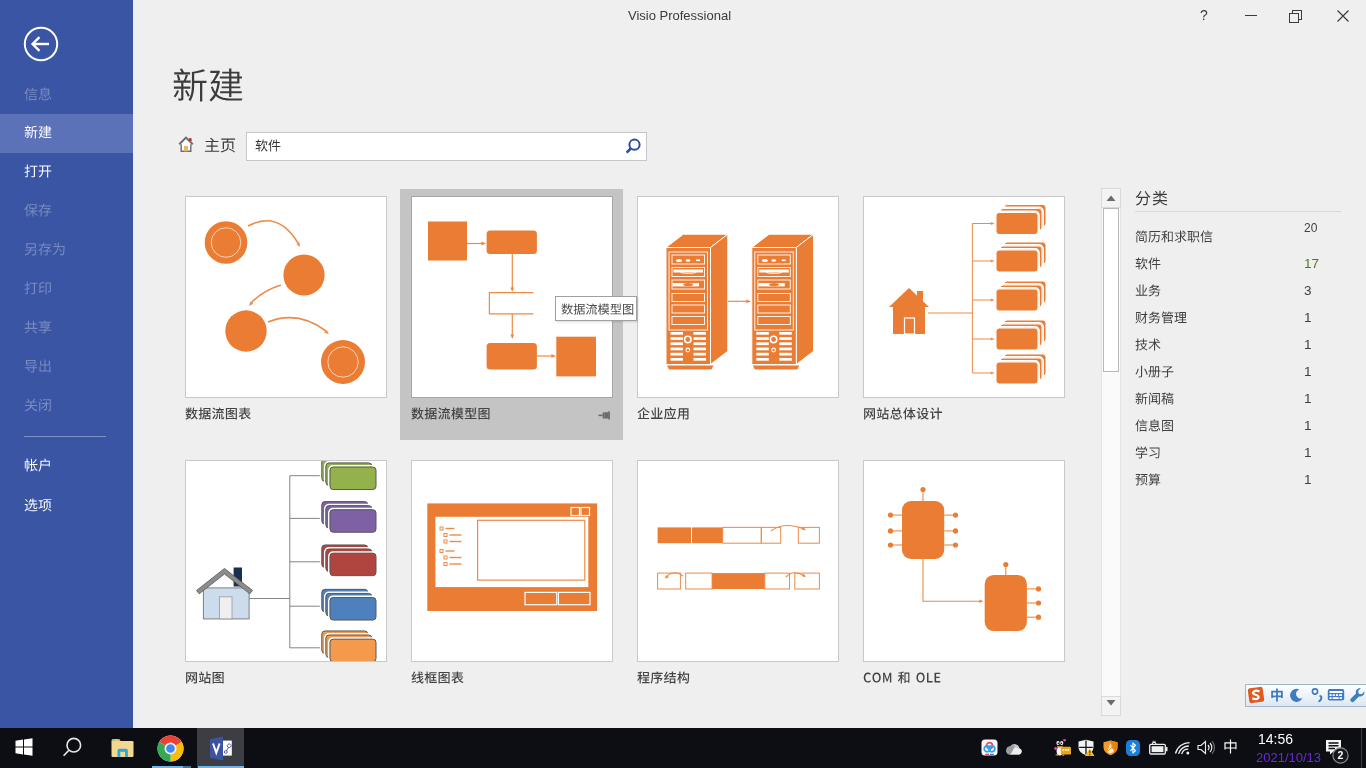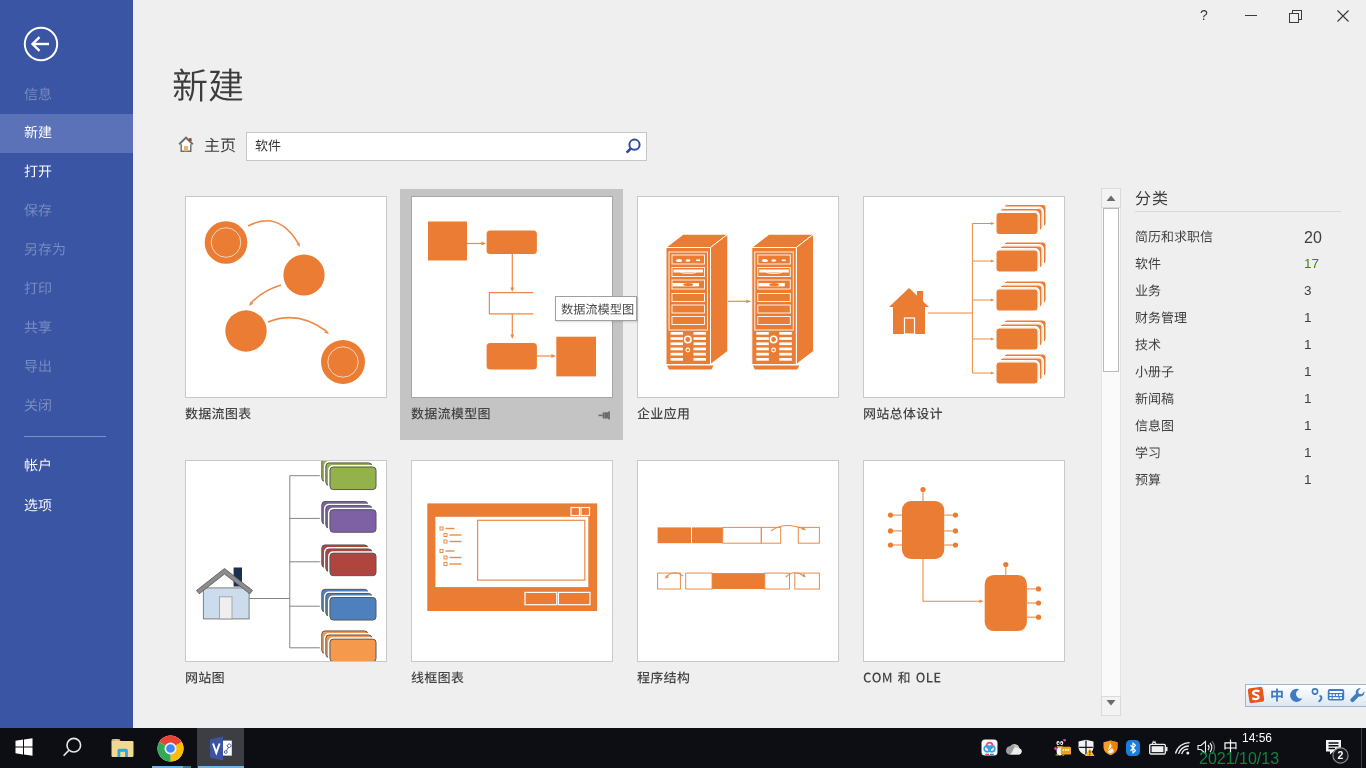--- a/index.html
+++ b/index.html
@@ -1,18 +1,19 @@
 <!DOCTYPE html>
 <html><head><meta charset="utf-8"><title>Visio Professional</title><style>*{margin:0;padding:0;box-sizing:border-box}
 html,body{width:1366px;height:768px;overflow:hidden}
 body{font-family:"Liberation Sans",sans-serif;background:#efefef}
 #scr{position:relative;width:1366px;height:768px;background:#efefef;overflow:hidden}
 .abs,#scr svg.t{position:absolute}
 </style></head><body>
 <div id="scr">
+    <div class="abs" style="left:0;top:8px;width:1359px;text-align:center;font-size:13px;color:#3b3b3b">Visio Professional</div>
 <div class="abs" style="left:1197px;top:7px;width:14px;text-align:center;font-size:14px;color:#3b3b3b">?</div>
 <div class="abs" style="left:1245px;top:15px;width:12px;height:1.4px;background:#3b3b3b"></div>
 <svg class="t" style="left:1289px;top:10px" width="13" height="13">
       <rect x="3.5" y="0.5" width="9" height="9" fill="none" stroke="#3b3b3b" stroke-width="1"></rect>
       <rect x="0.5" y="3.5" width="9" height="9" fill="#efefef" stroke="#3b3b3b" stroke-width="1"></rect>
     </svg>
 <svg class="t" style="left:1337px;top:10px" width="12" height="12">
       <path d="M0.5 0.5 L11.5 11.5 M11.5 0.5 L0.5 11.5" stroke="#3b3b3b" stroke-width="1.2"></path>
     </svg>
 <div class="abs" style="left:0;top:0;width:133px;height:728px;background:#3a55a4"></div>
@@ -379,21 +380,21 @@
 <svg style="position:absolute;left:561px;top:303px;overflow:visible" width="75" height="14">
       <path transform="translate(0,10.7)" d="M5.4 -10C5.2 -9.5 4.8 -8.8 4.5 -8.4L5.1 -8.1C5.4 -8.5 5.8 -9.1 6.2 -9.7ZM1.1 -9.7C1.4 -9.2 1.7 -8.5 1.8 -8.1L2.5 -8.4C2.4 -8.8 2.1 -9.5 1.7 -9.9ZM5 -3.2C4.7 -2.5 4.3 -2 3.9 -1.5C3.4 -1.8 2.9 -2 2.5 -2.2C2.6 -2.5 2.8 -2.8 3 -3.2ZM1.3 -1.9C1.9 -1.6 2.6 -1.3 3.2 -1C2.4 -0.5 1.5 -0.1 0.5 0.2C0.7 0.3 0.9 0.7 0.9 0.9C2.1 0.6 3.1 0.1 4 -0.6C4.4 -0.4 4.7 -0.1 5 0.1L5.6 -0.5C5.3 -0.7 5 -0.9 4.6 -1.2C5.2 -1.9 5.7 -2.7 6 -3.8L5.5 -4L5.4 -3.9H3.4L3.7 -4.6L2.8 -4.7C2.8 -4.5 2.6 -4.2 2.5 -3.9H0.9V-3.2H2.1C1.9 -2.7 1.6 -2.2 1.3 -1.9ZM3.1 -10.3V-8H0.6V-7.2H2.9C2.3 -6.4 1.3 -5.7 0.5 -5.3C0.7 -5.1 0.9 -4.8 1 -4.6C1.7 -5 2.5 -5.7 3.1 -6.4V-4.9H4V-6.6C4.6 -6.2 5.3 -5.6 5.6 -5.3L6.1 -6C5.8 -6.2 4.8 -6.9 4.2 -7.2H6.5V-8H4V-10.3ZM7.7 -10.2C7.4 -8 6.8 -6 5.9 -4.7C6.1 -4.6 6.4 -4.3 6.6 -4.1C6.9 -4.6 7.1 -5.1 7.4 -5.7C7.7 -4.5 8 -3.4 8.5 -2.4C7.8 -1.3 6.8 -0.4 5.5 0.3C5.7 0.5 5.9 0.8 6 1C7.3 0.3 8.2 -0.5 8.9 -1.6C9.5 -0.5 10.3 0.3 11.2 0.9C11.4 0.6 11.7 0.3 11.9 0.1C10.8 -0.4 10 -1.3 9.4 -2.4C10.1 -3.7 10.5 -5.2 10.7 -7H11.6V-7.9H8.1C8.3 -8.6 8.4 -9.3 8.5 -10ZM9.9 -7C9.7 -5.6 9.4 -4.4 8.9 -3.4C8.5 -4.5 8.1 -5.7 7.9 -7Z M18.1 -2.9V1H18.9V0.5H22.7V0.9H23.5V-2.9H21.2V-4.4H23.9V-5.2H21.2V-6.6H23.5V-9.7H17V-6C17 -4.1 16.9 -1.4 15.6 0.5C15.8 0.5 16.2 0.8 16.4 1C17.4 -0.5 17.8 -2.6 17.9 -4.4H20.3V-2.9ZM17.9 -8.9H22.6V-7.4H17.9ZM17.9 -6.6H20.3V-5.2H17.9L17.9 -6ZM18.9 -0.3V-2.1H22.7V-0.3ZM14.2 -10.2V-7.8H12.7V-6.9H14.2V-4.3C13.6 -4.1 13 -3.9 12.6 -3.8L12.8 -2.9L14.2 -3.3V-0.2C14.2 0 14.2 0 14 0C13.9 0.1 13.4 0.1 12.9 0C13 0.3 13.1 0.7 13.1 0.9C13.9 0.9 14.4 0.9 14.7 0.7C15 0.6 15.1 0.3 15.1 -0.2V-3.6L16.5 -4.1L16.4 -4.9L15.1 -4.5V-6.9H16.5V-7.8H15.1V-10.2Z M31.4 -4.4V0.5H32.3V-4.4ZM29.3 -4.4V-3.2C29.3 -2 29.1 -0.7 27.6 0.3C27.8 0.5 28.1 0.8 28.3 0.9C29.9 -0.2 30.1 -1.8 30.1 -3.1V-4.4ZM33.6 -4.4V-0.5C33.6 0.2 33.7 0.4 33.9 0.6C34 0.7 34.3 0.8 34.5 0.8C34.6 0.8 35 0.8 35.1 0.8C35.3 0.8 35.6 0.7 35.7 0.6C35.9 0.5 36 0.4 36 0.2C36.1 -0.1 36.1 -0.7 36.2 -1.2C35.9 -1.3 35.7 -1.4 35.5 -1.6C35.5 -1 35.5 -0.6 35.5 -0.4C35.4 -0.2 35.4 -0.1 35.3 0C35.3 0 35.2 0 35.1 0C35 0 34.8 0 34.7 0C34.6 0 34.6 0 34.5 0C34.5 -0.1 34.5 -0.2 34.5 -0.5V-4.4ZM25.4 -9.4C26.2 -9 27.1 -8.3 27.5 -7.9L28.1 -8.6C27.6 -9.1 26.7 -9.7 26 -10.1ZM24.9 -6.1C25.7 -5.7 26.6 -5.2 27.1 -4.7L27.6 -5.5C27.1 -5.9 26.2 -6.4 25.4 -6.8ZM25.2 0.2 26 0.8C26.7 -0.3 27.5 -1.8 28.2 -3.1L27.5 -3.7C26.8 -2.4 25.9 -0.7 25.2 0.2ZM31.2 -10C31.4 -9.6 31.6 -9.1 31.8 -8.7H28.3V-7.8H30.7C30.2 -7.2 29.5 -6.3 29.2 -6.1C29 -5.9 28.7 -5.8 28.4 -5.7C28.5 -5.5 28.6 -5.1 28.7 -4.9C29 -5 29.6 -5.1 34.6 -5.4C34.9 -5.1 35.1 -4.8 35.2 -4.5L36 -5C35.5 -5.7 34.6 -6.8 33.8 -7.6L33.1 -7.2C33.4 -6.9 33.7 -6.5 34 -6.1L30.2 -5.9C30.7 -6.5 31.3 -7.2 31.7 -7.8H35.9V-8.7H32.7C32.6 -9.1 32.3 -9.7 32 -10.2Z M42.4 -5.1H46.6V-4.2H42.4ZM42.4 -6.6H46.6V-5.8H42.4ZM45.5 -10.2V-9.2H43.7V-10.2H42.8V-9.2H41V-8.5H42.8V-7.5H43.7V-8.5H45.5V-7.5H46.4V-8.5H48.1V-9.2H46.4V-10.2ZM41.5 -7.3V-3.5H44C43.9 -3.2 43.9 -2.8 43.8 -2.5H40.7V-1.7H43.5C43.1 -0.8 42.2 -0.1 40.4 0.2C40.6 0.4 40.8 0.8 40.9 1C43 0.5 44 -0.4 44.5 -1.7C45.1 -0.4 46.2 0.5 47.8 1C47.9 0.7 48.2 0.4 48.4 0.2C47 -0.1 46 -0.7 45.4 -1.7H48.1V-2.5H44.7C44.8 -2.8 44.8 -3.2 44.9 -3.5H47.5V-7.3ZM38.7 -10.2V-7.9H37.2V-7H38.7V-7C38.4 -5.4 37.7 -3.4 37 -2.4C37.1 -2.2 37.4 -1.8 37.5 -1.5C37.9 -2.2 38.4 -3.3 38.7 -4.5V1H39.6V-5.3C39.9 -4.7 40.3 -3.9 40.5 -3.5L41.1 -4.1C40.9 -4.5 39.9 -6.1 39.6 -6.5V-7H40.9V-7.9H39.6V-10.2Z M56.5 -9.6V-5.5H57.4V-9.6ZM58.8 -10.2V-4.7C58.8 -4.6 58.8 -4.5 58.6 -4.5C58.4 -4.5 57.8 -4.5 57.1 -4.5C57.2 -4.3 57.4 -3.9 57.4 -3.7C58.3 -3.7 58.9 -3.7 59.2 -3.8C59.6 -4 59.7 -4.2 59.7 -4.7V-10.2ZM53.5 -8.9V-7.3H52V-7.3V-8.9ZM49.6 -7.3V-6.4H51.1C51 -5.6 50.6 -4.8 49.5 -4.1C49.7 -4 50 -3.7 50.1 -3.5C51.4 -4.3 51.8 -5.4 52 -6.4H53.5V-3.8H54.4V-6.4H55.8V-7.3H54.4V-8.9H55.5V-9.7H50V-8.9H51.2V-7.3V-7.3ZM54.5 -4.1V-2.7H50.6V-1.9H54.5V-0.3H49.4V0.5H60.4V-0.3H55.4V-1.9H59.1V-2.7H55.4V-4.1Z M65.6 -3.4C66.6 -3.2 67.8 -2.8 68.5 -2.4L68.9 -3C68.2 -3.4 66.9 -3.8 66 -4ZM64.4 -1.9C66 -1.6 68.1 -1.2 69.3 -0.7L69.7 -1.4C68.5 -1.8 66.4 -2.3 64.8 -2.5ZM62 -9.7V1H62.9V0.5H71.3V1H72.2V-9.7ZM62.9 -0.4V-8.9H71.3V-0.4ZM66.1 -8.6C65.4 -7.6 64.4 -6.7 63.3 -6.1C63.5 -5.9 63.9 -5.7 64 -5.5C64.4 -5.8 64.7 -6.1 65.1 -6.4C65.5 -6 65.9 -5.6 66.4 -5.3C65.4 -4.8 64.2 -4.4 63.1 -4.2C63.3 -4.1 63.5 -3.7 63.6 -3.5C64.8 -3.8 66 -4.2 67.2 -4.8C68.2 -4.3 69.4 -3.9 70.5 -3.6C70.6 -3.8 70.9 -4.1 71 -4.3C70 -4.5 68.9 -4.8 67.9 -5.3C68.9 -5.9 69.6 -6.6 70.1 -7.4L69.6 -7.7L69.5 -7.7H66.3C66.5 -7.9 66.7 -8.1 66.8 -8.4ZM65.6 -6.9 65.7 -7H68.9C68.4 -6.5 67.8 -6.1 67.2 -5.7C66.6 -6 66 -6.4 65.6 -6.9Z" fill="#474747"></path>
     </svg>
 <svg style="position:absolute;left:1135px;top:190px;overflow:visible" width="36" height="18">
       <path transform="translate(0,14.1)" d="M10.8 -13.2 9.7 -12.7C10.8 -10.3 12.7 -7.7 14.4 -6.3C14.6 -6.6 15.1 -7.1 15.4 -7.3C13.7 -8.5 11.8 -11 10.8 -13.2ZM5.2 -13.1C4.3 -10.7 2.6 -8.4 0.7 -7.1C1 -6.8 1.5 -6.4 1.7 -6.1C2.2 -6.5 2.6 -6.9 3 -7.3V-6.2H6.1C5.7 -3.5 4.8 -0.9 1 0.3C1.3 0.6 1.6 1 1.8 1.3C5.9 -0.1 6.9 -3 7.3 -6.2H11.7C11.5 -2.2 11.3 -0.6 10.9 -0.2C10.7 -0.1 10.5 0 10.2 0C9.8 0 8.8 0 7.8 -0.1C8 0.2 8.2 0.7 8.2 1.1C9.2 1.1 10.2 1.2 10.7 1.1C11.3 1.1 11.6 0.9 12 0.5C12.5 -0.1 12.7 -1.9 13 -6.8C13 -7 13 -7.4 13 -7.4H3.1C4.4 -8.8 5.6 -10.7 6.5 -12.8Z M28.9 -13.2C28.6 -12.5 27.9 -11.5 27.3 -10.9L28.3 -10.5C28.9 -11.1 29.6 -11.9 30.2 -12.8ZM19.9 -12.6C20.6 -12 21.3 -11 21.6 -10.4L22.7 -10.9C22.3 -11.6 21.6 -12.5 20.9 -13.1ZM24.4 -13.4V-10.3H18.2V-9.2H23.4C22.1 -7.9 20 -6.8 17.8 -6.3C18.1 -6 18.4 -5.6 18.6 -5.3C20.8 -5.9 23 -7.2 24.4 -8.8V-6.1H25.6V-8.5C27.6 -7.5 30 -6.1 31.3 -5.3L31.9 -6.3C30.6 -7.1 28.3 -8.3 26.3 -9.2H31.9V-10.3H25.6V-13.4ZM24.4 -5.7C24.3 -5.1 24.2 -4.5 24.1 -4H18.1V-2.9H23.7C22.9 -1.4 21.2 -0.4 17.7 0.2C18 0.4 18.3 1 18.4 1.3C22.3 0.6 24.1 -0.8 25 -2.8C26.2 -0.5 28.4 0.8 31.7 1.3C31.8 0.9 32.1 0.4 32.4 0.2C29.5 -0.2 27.4 -1.2 26.2 -2.9H32V-4H25.4C25.5 -4.5 25.6 -5.1 25.7 -5.7Z" fill="#3d3d3d"></path>
     </svg>
 <div class="abs" style="left:1135px;top:211px;width:206px;height:1px;background:#d9d9d9"></div>
 <svg style="position:absolute;left:1135px;top:230px;overflow:visible" width="80" height="15">
       <path transform="translate(0,11.4)" d="M1.4 -5.9V1H2.3V-5.9ZM2 -7C2.5 -6.5 3.1 -5.8 3.4 -5.4L4.2 -5.9C3.9 -6.4 3.2 -7 2.7 -7.5ZM4.2 -5V-0.5H8.9V-5ZM2.7 -11C2.3 -9.7 1.5 -8.5 0.6 -7.8C0.9 -7.7 1.2 -7.4 1.4 -7.2C1.9 -7.7 2.4 -8.3 2.8 -9H3.6C3.9 -8.4 4.2 -7.8 4.3 -7.4L5.1 -7.7C5 -8 4.8 -8.5 4.5 -9H6.4V-9.8H3.2C3.4 -10.1 3.5 -10.4 3.6 -10.7ZM7.7 -10.9C7.4 -9.8 6.8 -8.7 6.1 -8C6.3 -7.9 6.7 -7.6 6.9 -7.5C7.3 -7.9 7.6 -8.4 7.9 -8.9H8.9C9.3 -8.4 9.7 -7.7 9.9 -7.3L10.7 -7.7C10.6 -8 10.3 -8.5 10 -8.9H12.1V-9.8H8.3C8.5 -10.1 8.6 -10.4 8.7 -10.7ZM8.1 -2.5V-1.3H5V-2.5ZM5 -4.3H8.1V-3.2H5ZM4.5 -7V-6.1H10.7V-0.1C10.7 0.1 10.6 0.1 10.4 0.1C10.2 0.1 9.5 0.1 8.8 0.1C8.9 0.3 9 0.7 9.1 1C10.1 1 10.7 0.9 11.1 0.8C11.5 0.7 11.6 0.4 11.6 -0.1V-7Z M14.5 -10.3V-6.1C14.5 -4.2 14.4 -1.5 13.5 0.5C13.7 0.6 14.1 0.8 14.3 1C15.3 -1 15.5 -4 15.5 -6.1V-9.4H25.3V-10.3ZM19.4 -8.7C19.4 -7.9 19.4 -7.2 19.3 -6.5H16.3V-5.6H19.3C19 -3 18.3 -1 15.8 0.3C16 0.4 16.3 0.8 16.4 1C19.1 -0.4 20 -2.7 20.3 -5.6H23.6C23.5 -2 23.2 -0.6 22.9 -0.3C22.7 -0.1 22.6 -0.1 22.3 -0.1C22 -0.1 21.2 -0.1 20.4 -0.2C20.6 0.1 20.7 0.5 20.7 0.8C21.5 0.8 22.3 0.9 22.7 0.8C23.2 0.8 23.4 0.7 23.7 0.4C24.2 -0.2 24.4 -1.8 24.6 -6.1C24.6 -6.2 24.6 -6.5 24.6 -6.5H20.3C20.4 -7.2 20.4 -7.9 20.4 -8.7Z M32.9 -9.7V0.5H33.9V-0.6H36.8V0.4H37.7V-9.7ZM33.9 -1.5V-8.8H36.8V-1.5ZM31.7 -10.8C30.6 -10.3 28.5 -9.9 26.8 -9.7C26.9 -9.5 27 -9.2 27.1 -8.9C27.7 -9 28.5 -9.1 29.2 -9.2V-7.1H26.6V-6.2H29C28.4 -4.5 27.3 -2.7 26.3 -1.7C26.5 -1.5 26.8 -1.1 26.9 -0.8C27.7 -1.7 28.6 -3.2 29.2 -4.8V1H30.2V-4.7C30.7 -4 31.5 -3 31.8 -2.5L32.4 -3.3C32 -3.7 30.7 -5.3 30.2 -5.8V-6.2H32.4V-7.1H30.2V-9.4C31 -9.6 31.7 -9.8 32.4 -10Z M40.5 -6.5C41.3 -5.8 42.3 -4.7 42.7 -4L43.5 -4.6C43 -5.3 42.1 -6.3 41.3 -7ZM39.6 -1.2 40.2 -0.3C41.5 -1 43.3 -2.1 45 -3.1V-0.3C45 0 44.9 0 44.6 0.1C44.4 0.1 43.5 0.1 42.6 0C42.8 0.3 42.9 0.8 43 1.1C44.1 1.1 44.9 1 45.4 0.9C45.8 0.7 46 0.4 46 -0.3V-5.5C47.1 -3.1 48.7 -1.1 50.9 -0.1C51 -0.3 51.3 -0.7 51.6 -0.9C50.2 -1.5 48.9 -2.6 47.9 -3.9C48.8 -4.6 49.9 -5.7 50.6 -6.6L49.8 -7.2C49.2 -6.4 48.2 -5.4 47.4 -4.6C46.8 -5.5 46.3 -6.6 46 -7.6V-7.8H51.2V-8.7H49.6L50.2 -9.4C49.6 -9.8 48.6 -10.4 47.8 -10.8L47.2 -10.2C48 -9.8 48.9 -9.2 49.5 -8.7H46V-10.9H45V-8.7H39.8V-7.8H45V-4.2C43 -3 40.9 -1.8 39.6 -1.2Z M59.3 -9.1H62.9V-5.2H59.3ZM58.3 -10V-4.2H63.9V-10ZM61.9 -2.7C62.6 -1.5 63.3 0 63.6 0.9L64.5 0.5C64.2 -0.4 63.4 -1.9 62.7 -3ZM59.3 -3C59 -1.6 58.3 -0.4 57.4 0.5C57.7 0.6 58.1 0.9 58.3 1C59.1 0.1 59.8 -1.3 60.3 -2.7ZM52.5 -1.8 52.7 -0.8 56.2 -1.4V1H57.1V-1.6L58 -1.7L57.9 -2.6L57.1 -2.5V-9.5H57.8V-10.3H52.6V-9.5H53.4V-1.9ZM54.3 -9.5H56.2V-7.6H54.3ZM54.3 -6.8H56.2V-5H54.3ZM54.3 -4.1H56.2V-2.3L54.3 -2Z M70 -6.9V-6.1H76.3V-6.9ZM70 -5.1V-4.3H76.3V-5.1ZM69 -8.8V-7.9H77.3V-8.8ZM72 -10.6C72.4 -10 72.8 -9.3 73 -8.8L73.8 -9.2C73.6 -9.7 73.3 -10.4 72.9 -10.9ZM69.8 -3.2V1H70.6V0.5H75.5V1H76.4V-3.2ZM70.6 -0.3V-2.4H75.5V-0.3ZM68.3 -10.9C67.7 -8.9 66.6 -7 65.4 -5.7C65.6 -5.5 65.9 -5 66 -4.8C66.4 -5.3 66.8 -5.8 67.2 -6.4V1.1H68.1V-8C68.5 -8.8 68.9 -9.7 69.2 -10.6Z" fill="#404040"></path>
     </svg>
-<div class="abs" style="left:1304px;top:229px;font-size:16px;color:#404040">20</div>
+<div class="abs" style="left:1304px;top:221px;font-size:12px;color:#404040">20</div>
 <svg style="position:absolute;left:1135px;top:257px;overflow:visible" width="28" height="15">
       <path transform="translate(0,11.4)" d="M7.7 -10.9C7.4 -8.9 6.9 -7 6 -5.8C6.2 -5.7 6.6 -5.4 6.8 -5.2C7.3 -6 7.7 -6.9 8 -8H11.4C11.2 -7.1 11 -6.1 10.8 -5.5L11.6 -5.3C11.9 -6.2 12.2 -7.6 12.5 -8.8L11.8 -9L11.7 -8.9H8.3C8.4 -9.5 8.5 -10.2 8.6 -10.8ZM8.6 -6.8V-6.2C8.6 -4.4 8.4 -1.7 5.7 0.4C5.9 0.5 6.2 0.8 6.4 1.1C8 -0.2 8.8 -1.6 9.2 -3C9.7 -1.2 10.6 0.3 11.9 1C12 0.8 12.3 0.4 12.6 0.2C10.9 -0.6 10 -2.7 9.5 -5C9.6 -5.4 9.6 -5.8 9.6 -6.2V-6.8ZM1.2 -4.3C1.3 -4.4 1.7 -4.5 2.2 -4.5H3.6V-2.6L0.5 -2.2L0.7 -1.2L3.6 -1.7V1H4.5V-1.8L6.3 -2.1L6.2 -3L4.5 -2.7V-4.5H6.1V-5.4H4.5V-7.3H3.6V-5.4H2.2C2.6 -6.3 3 -7.3 3.4 -8.4H6.2V-9.4H3.7C3.9 -9.8 4 -10.3 4.1 -10.7L3.1 -10.9C3 -10.4 2.9 -9.9 2.8 -9.4H0.7V-8.4H2.5C2.1 -7.4 1.8 -6.6 1.6 -6.2C1.4 -5.6 1.2 -5.2 0.9 -5.2C1 -4.9 1.2 -4.5 1.2 -4.3Z M17.1 -4.4V-3.5H20.9V1H21.8V-3.5H25.4V-4.4H21.8V-7.3H24.8V-8.3H21.8V-10.8H20.9V-8.3H19.1C19.3 -8.8 19.4 -9.5 19.6 -10.1L18.6 -10.3C18.3 -8.6 17.8 -6.9 17 -5.8C17.3 -5.7 17.7 -5.5 17.8 -5.3C18.2 -5.9 18.5 -6.6 18.8 -7.3H20.9V-4.4ZM16.5 -10.9C15.8 -8.9 14.6 -7 13.4 -5.7C13.6 -5.5 13.9 -5 14 -4.7C14.4 -5.2 14.8 -5.7 15.2 -6.2V1H16.1V-7.8C16.6 -8.7 17 -9.6 17.4 -10.6Z" fill="#404040"></path>
     </svg>
 <div class="abs" style="left:1304px;top:256px;font-size:13.5px;color:#4d7c0f">17</div>
 <svg style="position:absolute;left:1135px;top:284px;overflow:visible" width="28" height="15">
       <path transform="translate(0,11.4)" d="M11.1 -7.9C10.6 -6.5 9.7 -4.6 8.9 -3.4L9.8 -3C10.5 -4.2 11.4 -6 12 -7.5ZM1.1 -7.7C1.8 -6.2 2.5 -4.2 2.8 -3.1L3.8 -3.4C3.5 -4.6 2.7 -6.5 2 -7.9ZM7.6 -10.8V-0.6H5.4V-10.8H4.4V-0.6H0.8V0.4H12.3V-0.6H8.6V-10.8Z M18.8 -5C18.7 -4.5 18.7 -4.1 18.6 -3.7H14.6V-2.8H18.3C17.5 -1.1 16.1 -0.3 13.7 0.2C13.9 0.4 14.2 0.8 14.3 1C16.8 0.4 18.5 -0.7 19.3 -2.8H23.2C23 -1.1 22.8 -0.3 22.5 -0.1C22.3 0.1 22.2 0.1 21.9 0.1C21.6 0.1 20.7 0.1 19.9 0C20.1 0.2 20.2 0.6 20.2 0.9C21 0.9 21.8 0.9 22.2 0.9C22.6 0.9 22.9 0.8 23.2 0.5C23.7 0.1 24 -0.9 24.3 -3.2C24.3 -3.4 24.3 -3.7 24.3 -3.7H19.6C19.7 -4 19.7 -4.4 19.8 -4.9ZM22.7 -8.7C21.9 -8 20.9 -7.3 19.6 -6.9C18.6 -7.3 17.8 -7.9 17.2 -8.6L17.4 -8.7ZM18 -10.9C17.3 -9.8 16 -8.5 14.2 -7.5C14.4 -7.4 14.7 -7 14.8 -6.8C15.4 -7.2 16 -7.6 16.6 -8C17.1 -7.4 17.7 -6.9 18.5 -6.5C17 -6 15.2 -5.7 13.6 -5.5C13.8 -5.3 13.9 -4.9 14 -4.6C15.9 -4.9 17.8 -5.3 19.6 -5.9C21.1 -5.3 22.9 -5 24.9 -4.8C25.1 -5.1 25.3 -5.5 25.5 -5.7C23.8 -5.8 22.1 -6 20.8 -6.4C22.2 -7.1 23.4 -8 24.2 -9.2L23.6 -9.6L23.5 -9.6H18.2C18.5 -10 18.7 -10.3 19 -10.7Z" fill="#404040"></path>
     </svg>
 <div class="abs" style="left:1304px;top:283px;font-size:13.5px;color:#404040">3</div>
 <svg style="position:absolute;left:1135px;top:311px;overflow:visible" width="54" height="15">
       <path transform="translate(0,11.4)" d="M2.9 -8.7V-4.9C2.9 -3.2 2.8 -0.9 0.4 0.4C0.6 0.5 0.9 0.8 1 1C3.5 -0.5 3.8 -3 3.8 -4.9V-8.7ZM3.5 -1.7C4.1 -0.9 4.8 0.1 5.2 0.7L5.8 0.1C5.5 -0.5 4.7 -1.5 4.1 -2.2ZM1.1 -10.3V-2.3H1.9V-9.5H4.7V-2.3H5.5V-10.3ZM9.9 -10.9V-8.3H6.1V-7.4H9.6C8.7 -5.1 7.2 -2.8 5.7 -1.5C6 -1.3 6.3 -1 6.4 -0.8C7.7 -1.9 9 -3.8 9.9 -5.8V-0.2C9.9 0 9.8 0 9.6 0.1C9.4 0.1 8.7 0.1 8 0C8.2 0.3 8.3 0.8 8.4 1C9.3 1 10 1 10.3 0.8C10.7 0.7 10.9 0.4 10.9 -0.2V-7.4H12.4V-8.3H10.9V-10.9Z M18.8 -5C18.7 -4.5 18.7 -4.1 18.6 -3.7H14.6V-2.8H18.3C17.5 -1.1 16.1 -0.3 13.7 0.2C13.9 0.4 14.2 0.8 14.3 1C16.8 0.4 18.5 -0.7 19.3 -2.8H23.2C23 -1.1 22.8 -0.3 22.5 -0.1C22.3 0.1 22.2 0.1 21.9 0.1C21.6 0.1 20.7 0.1 19.9 0C20.1 0.2 20.2 0.6 20.2 0.9C21 0.9 21.8 0.9 22.2 0.9C22.6 0.9 22.9 0.8 23.2 0.5C23.7 0.1 24 -0.9 24.3 -3.2C24.3 -3.4 24.3 -3.7 24.3 -3.7H19.6C19.7 -4 19.7 -4.4 19.8 -4.9ZM22.7 -8.7C21.9 -8 20.9 -7.3 19.6 -6.9C18.6 -7.3 17.8 -7.9 17.2 -8.6L17.4 -8.7ZM18 -10.9C17.3 -9.8 16 -8.5 14.2 -7.5C14.4 -7.4 14.7 -7 14.8 -6.8C15.4 -7.2 16 -7.6 16.6 -8C17.1 -7.4 17.7 -6.9 18.5 -6.5C17 -6 15.2 -5.7 13.6 -5.5C13.8 -5.3 13.9 -4.9 14 -4.6C15.9 -4.9 17.8 -5.3 19.6 -5.9C21.1 -5.3 22.9 -5 24.9 -4.8C25.1 -5.1 25.3 -5.5 25.5 -5.7C23.8 -5.8 22.1 -6 20.8 -6.4C22.2 -7.1 23.4 -8 24.2 -9.2L23.6 -9.6L23.5 -9.6H18.2C18.5 -10 18.7 -10.3 19 -10.7Z M28.7 -5.7V1.1H29.7V0.6H36V1H37V-2.2H29.7V-3.1H36.3V-5.7ZM36 -0.2H29.7V-1.4H36ZM31.7 -8.1C31.9 -7.8 32 -7.5 32.1 -7.3H27.3V-5.1H28.3V-6.5H36.9V-5.1H37.9V-7.3H33.1C33 -7.6 32.8 -8 32.6 -8.3ZM29.7 -4.9H35.3V-3.8H29.7ZM28.2 -11C27.8 -9.8 27.3 -8.7 26.6 -8C26.8 -7.9 27.2 -7.7 27.4 -7.5C27.8 -8 28.1 -8.5 28.5 -9.1H29.4C29.6 -8.7 29.9 -8.1 30 -7.7L30.9 -8C30.8 -8.3 30.6 -8.7 30.3 -9.1H32.3V-9.9H28.8C28.9 -10.2 29 -10.5 29.1 -10.8ZM33.7 -10.9C33.4 -10 33 -9.1 32.4 -8.5C32.6 -8.3 33 -8.1 33.2 -8C33.5 -8.3 33.7 -8.7 34 -9.1H34.9C35.3 -8.6 35.6 -8 35.8 -7.7L36.6 -8C36.5 -8.3 36.2 -8.7 35.9 -9.1H38.2V-9.9H34.3C34.4 -10.2 34.5 -10.5 34.6 -10.8Z M45.2 -7H47.2V-5.3H45.2ZM48 -7H50V-5.3H48ZM45.2 -9.5H47.2V-7.8H45.2ZM48 -9.5H50V-7.8H48ZM43.1 -0.3V0.6H51.6V-0.3H48.1V-2.1H51.1V-3H48.1V-4.5H50.9V-10.3H44.3V-4.5H47.1V-3H44.1V-2.1H47.1V-0.3ZM39.5 -1.3 39.7 -0.3C40.8 -0.7 42.3 -1.2 43.7 -1.7L43.6 -2.6L42.1 -2.1V-5.4H43.5V-6.3H42.1V-9.1H43.7V-10H39.6V-9.1H41.2V-6.3H39.7V-5.4H41.2V-1.8C40.5 -1.6 39.9 -1.4 39.5 -1.3Z" fill="#404040"></path>
@@ -563,22 +564,22 @@
     </svg>
 <svg class="t" style="left:1197px;top:740px" width="19" height="15">
       <path d="M1 5.5 H4 L8.5 1.5 V13.5 L4 9.5 H1 Z" fill="none" stroke="#ededed" stroke-width="1.1"></path>
       <path d="M11 5 A3.8 3.8 0 0 1 11 10" fill="none" stroke="#ededed" stroke-width="1.2"></path>
       <path d="M13 3 A6.5 6.5 0 0 1 13 12" fill="none" stroke="#ededed" stroke-width="1.2"></path>
       <path d="M15 1.2 A9.2 9.2 0 0 1 15 13.8" fill="none" stroke="#6a6a6a" stroke-width="1.2"></path>
     </svg>
 <svg style="position:absolute;left:1223px;top:739px;overflow:visible" width="17" height="17">
       <path transform="translate(0,13.2)" d="M6.9 -12.6V-9.9H1.4V-2.8H2.6V-3.7H6.9V1.2H8.1V-3.7H12.4V-2.9H13.5V-9.9H8.1V-12.6ZM2.6 -4.8V-8.8H6.9V-4.8ZM12.4 -4.8H8.1V-8.8H12.4Z" fill="#ffffff"></path>
     </svg>
-<div class="abs" style="left:1242px;top:731px;width:67px;font-size:12px;color:#fdfdfd">14:56</div>
-<div class="abs" style="left:1199px;top:750px;width:67px;font-size:16px;color:#15803d">2021/10/13</div>
+<div class="abs" style="left:1242px;top:731px;width:67px;text-align:center;font-size:14px;color:#fdfdfd">14:56</div>
+<div class="abs" style="left:1256px;top:750px;width:67px;font-size:13px;color:#6d28d9">2021/10/13</div>
 <svg class="t" style="left:1325px;top:739px" width="17" height="17">
       <path d="M1 1 H16 V12.5 H8.5 L5 15.5 V12.5 H1 Z" fill="#f4f4f4"></path>
       <path d="M3.5 4 H13.5 M3.5 6.7 H13.5 M3.5 9.4 H10" stroke="#0c0e13" stroke-width="1.5"></path>
     </svg>
 <svg class="t" style="left:1332px;top:747px" width="17" height="17">
       <circle cx="8.5" cy="8.5" r="7.6" fill="#16181d" stroke="#8a8a8a" stroke-width="1.2"></circle>
       <text x="8.5" y="12.2" font-family="Liberation Sans" font-size="10.5" font-weight="bold" fill="#fff" text-anchor="middle">2</text>
     </svg>
 <div class="abs" style="left:1361px;top:728px;width:1px;height:40px;background:#3c3c3c"></div>
   </div>

